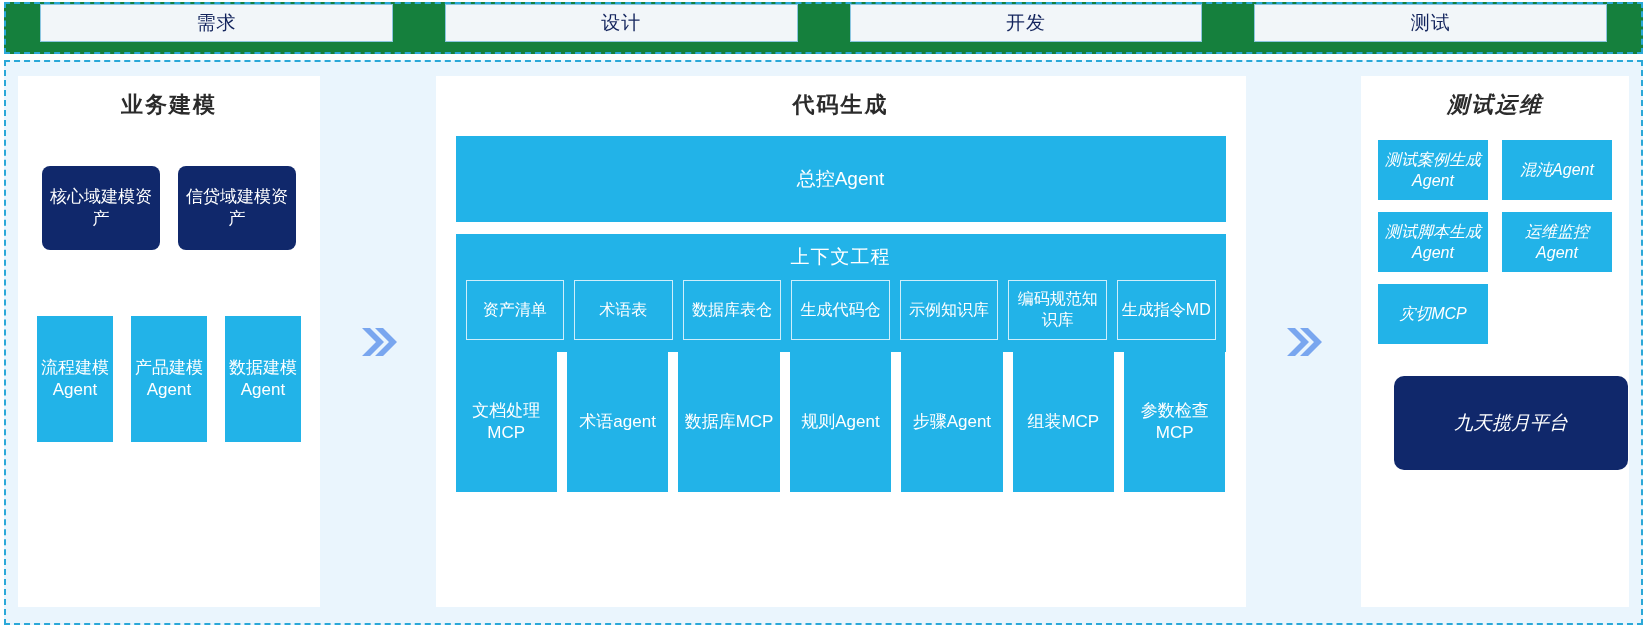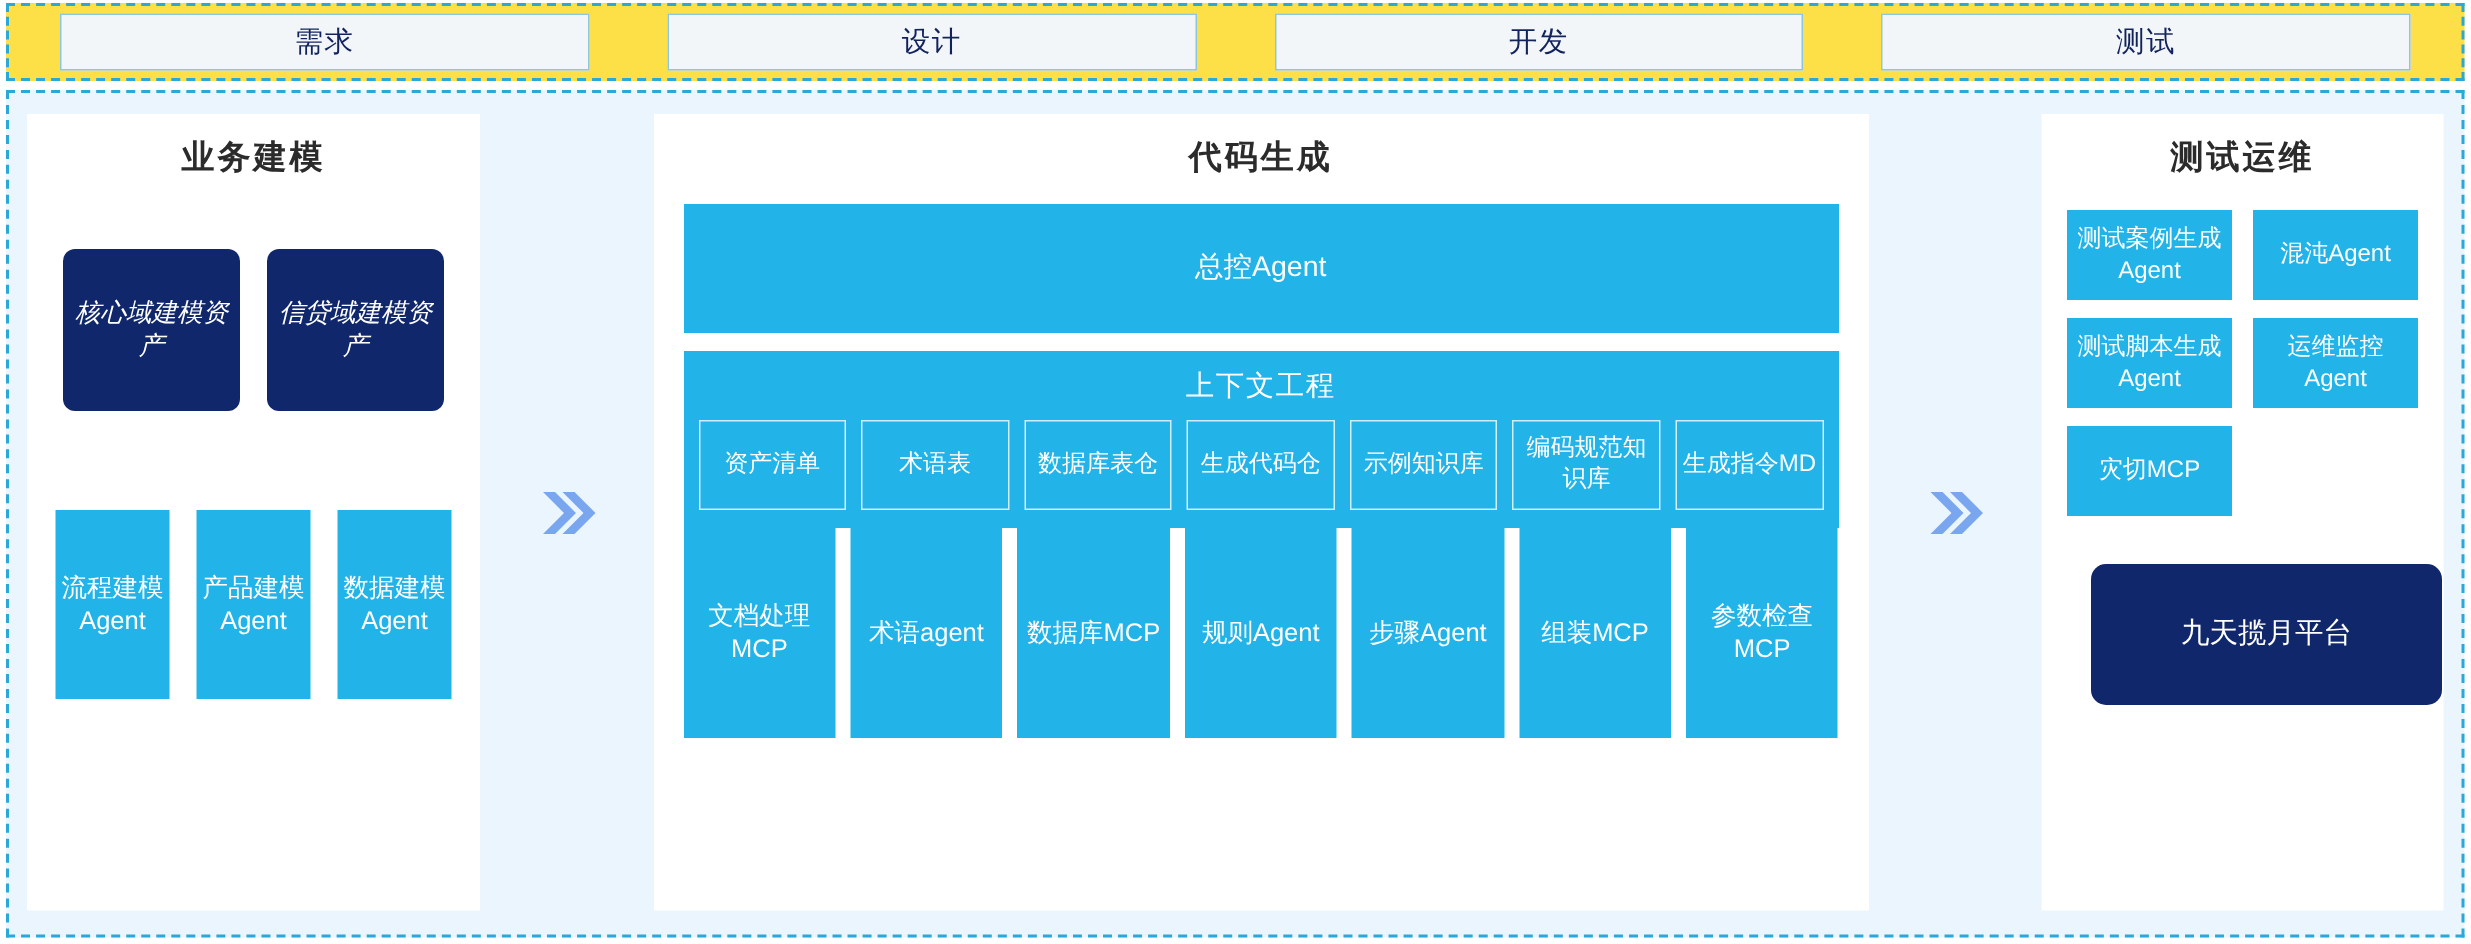--- a/index.html
+++ b/index.html
@@ -20,23 +20,22 @@
   }
 
   
   .phase-strip {
     position: absolute;
     left: 4px;
     top: 2px;
     width: 1639px;
     height: 52px;
     border: 2px dashed #2aa8d8;
-    background: #fde047;
-    display: flex;
-    align-items: center;
+    background: #15803d;
+    display: flex;
     padding: 0 8px;
     gap: 0;
   }
   .phase-box {
     flex: 1 1 0;
     height: 38px;
     margin: 0 26px;
     background: #f2f6f9;
     border: 1px solid #8cc6e0;
     display: flex;
@@ -64,21 +63,21 @@
   
   .panel {
     background: #ffffff;
     display: flex;
     flex-direction: column;
     align-items: center;
     padding-top: 14px;
   }
   .panel-left   { width: 302px; }
   .panel-center { width: 810px; }
-  .panel-right  { width: 268px; }
+  .panel-right  { width: 268px; font-style: italic; }
 
   .panel-title {
     font-size: 22px;
     font-weight: bold;
     color: #2b2b2b;
     letter-spacing: 2px;
     text-align: center;
     margin-bottom: 6px;
   }
 
@@ -133,21 +132,21 @@
     padding: 2px;
   }
 
   
   .left-assets {
     margin-top: 40px;
     display: flex;
     gap: 18px;
     justify-content: center;
   }
-  .left-assets .box-navy { width: 118px; height: 108px; font-style: italic; }
+  .left-assets .box-navy { width: 118px; height: 84px; }
 
   .left-agents {
     margin-top: 66px;
     display: flex;
     gap: 18px;
     justify-content: center;
   }
   .left-agents .box-blue { width: 76px; height: 126px; }
 
   

